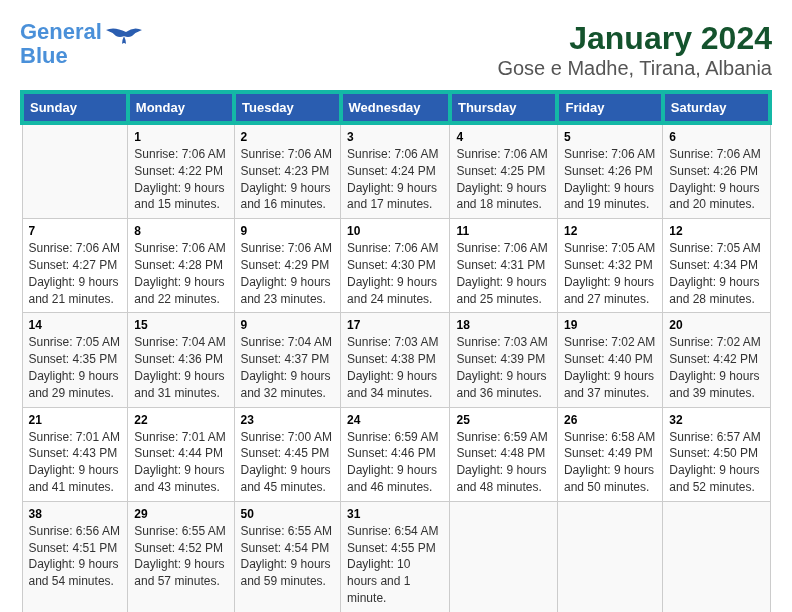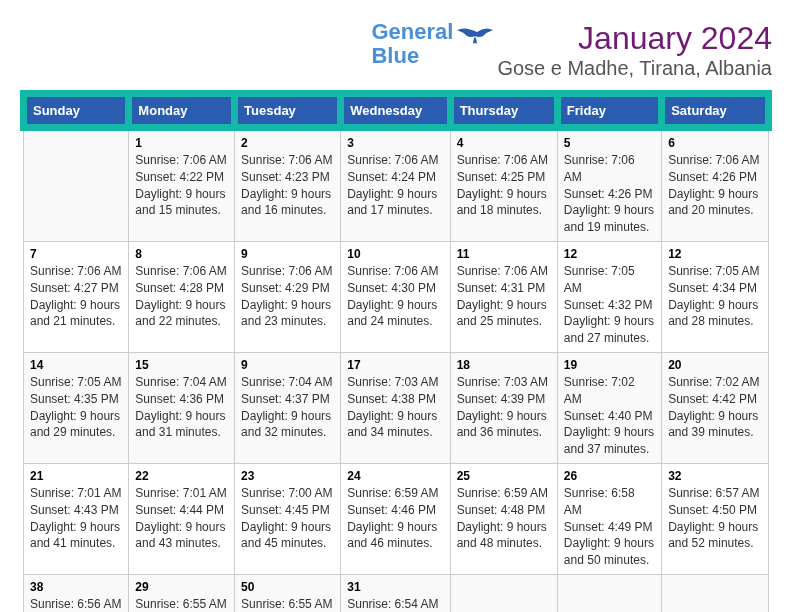--- a/index.html
+++ b/index.html
@@ -5,21 +5,21 @@
     * { box-sizing: border-box; margin: 0; padding: 0; }
     body {
       font-family: Arial, sans-serif;
       background: #fff;
       width: 792px;
       min-height: 612px;
       padding: 20px;
     }
     .header {
       display: flex;
-      justify-content: flex-end;
+      justify-content: space-between;
       align-items: flex-start;
       margin-bottom: 10px;
     }
     .logo {
       display: flex;
       flex-direction: column;
       align-items: flex-start;
     }
     .logo-text {
       font-size: 22px;
@@ -28,41 +28,41 @@
       line-height: 1.1;
     }
     .logo-text span {
       color: #4a90d9;
     }
     .title-block {
       text-align: right;
     }
     .title-block h1 {
       font-size: 32px;
-      font-weight: normal;
-      color: #701a75;
+      font-weight: bold;
+      color: #14532d;
     }
     .title-block h2 {
       font-size: 20px;
       font-weight: normal;
       color: #555;
     }
     table {
       width: 100%;
       border-collapse: collapse;
       font-size: 11px;
     }
     thead tr th {
       background-color: #2a5db0;
       color: #fff;
       text-align: left;
       padding: 6px 6px;
       font-size: 13px;
       font-weight: bold;
-      border: 7px solid #14b8a6;
+      border: 4px solid #14b8a6;
     }
     tbody tr td {
       border: 1px solid #ccc;
       vertical-align: top;
       padding: 5px 6px;
       min-height: 80px;
       width: 113px;
     }
     tbody tr:nth-child(odd) td {
       background-color: #f9f9f9;

